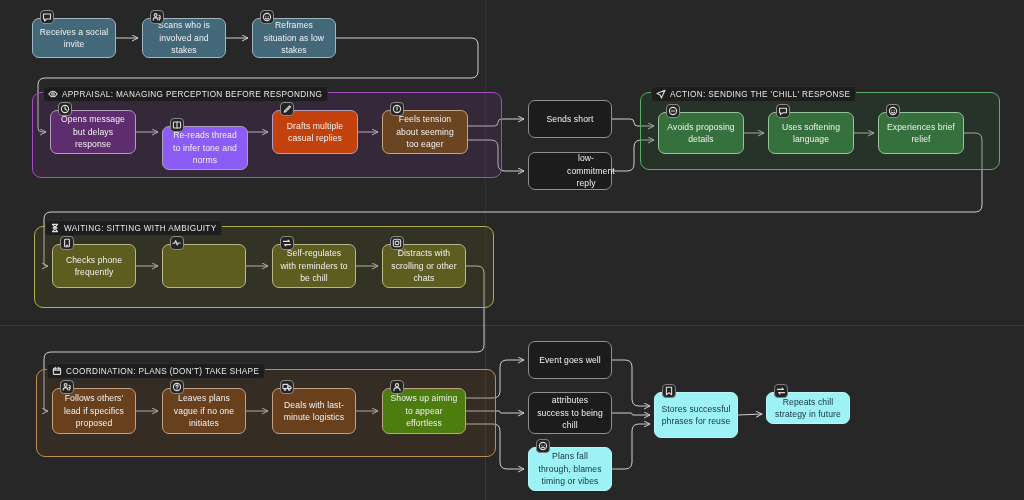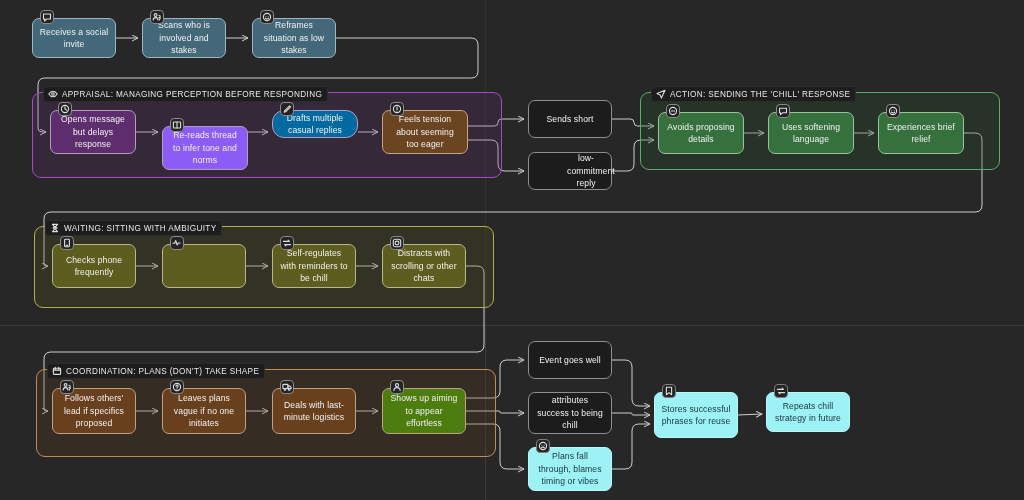--- a/index.html
+++ b/index.html
@@ -203,21 +203,21 @@
       </div>
       <div class="node" style="left: 162px; top: 126px; width: 86px; height: 44px; background: #8b5cf6; border-color: rgb(180, 158, 192); color: rgb(242, 242, 242);">
         <span class="node-badge" style="">
           <svg width="10" height="10" viewBox="0 0 10 10">
             <rect stroke="#ddd" stroke-width="1.1" fill="none" stroke-linecap="round" stroke-linejoin="round" x="1.4" y="2" width="7.2" height="6" rx="0.6"></rect>
             <path stroke="#ddd" stroke-width="1.1" fill="none" stroke-linecap="round" stroke-linejoin="round" d="M5 2v6"></path>
           </svg>
         </span>
         <span class="label">Re-reads thread to infer tone and norms</span>
       </div>
-      <div class="node" style="left: 272px; top: 110px; width: 86px; height: 28px; background: #0369a1; border-color: rgb(180, 158, 192); color: rgb(242, 242, 242); border-radius: 12px;">
+      <div class="node" style="left: 272px; top: 110px; width: 86px; height: 44px; background: #c2410c; border-color: rgb(180, 158, 192); color: rgb(242, 242, 242);">
         <span class="node-badge" style="">
           <svg width="10" height="10" viewBox="0 0 10 10">
             <path stroke="#ddd" stroke-width="1.1" fill="none" stroke-linecap="round" stroke-linejoin="round" d="M7.6 1.8l1 1-5 5-1.4.4.4-1.4z"></path>
           </svg>
         </span>
         <span class="label">Drafts multiple casual replies</span>
       </div>
       <div class="node" style="left: 382px; top: 110px; width: 86px; height: 44px; background: rgb(107, 68, 33); border-color: rgb(195, 165, 131); color: rgb(242, 242, 242);">
         <span class="node-badge" style="">
           <svg width="10" height="10" viewBox="0 0 10 10">
@@ -355,21 +355,21 @@
         <span class="label">Plans fall through, blames timing or vibes</span>
       </div>
       <div class="node" style="left: 654px; top: 392px; width: 84px; height: 46px; background: rgb(157, 242, 246); border-color: rgb(185, 246, 248); color: rgb(22, 52, 58);">
         <span class="node-badge" style="background:#242424;border-color:#7d7d7d;">
           <svg width="10" height="10" viewBox="0 0 10 10">
             <path stroke="#ddd" stroke-width="1.1" fill="none" stroke-linecap="round" stroke-linejoin="round" d="M2.4 1.3h5.2v7.4L5 6.6 2.4 8.7z"></path>
           </svg>
         </span>
         <span class="label">Stores successful phrases for reuse</span>
       </div>
-      <div class="node" style="left: 766px; top: 392px; width: 84px; height: 40px; background: rgb(157, 242, 246); border-color: rgb(185, 246, 248); color: rgb(22, 52, 58);">
+      <div class="node" style="left: 766px; top: 392px; width: 84px; height: 32px; background: rgb(157, 242, 246); border-color: rgb(185, 246, 248); color: rgb(22, 52, 58);">
         <span class="node-badge" style="background:#242424;border-color:#7d7d7d;">
           <svg width="10" height="10" viewBox="0 0 10 10">
             <path stroke="#ddd" stroke-width="1.1" fill="none" stroke-linecap="round" stroke-linejoin="round" d="M1.4 3.4h6l-1.3-1.3M8.6 6.6h-6l1.3 1.3"></path>
           </svg>
         </span>
         <span class="label">Repeats chill strategy in future</span>
       </div>
     </div>
 
 </div>

